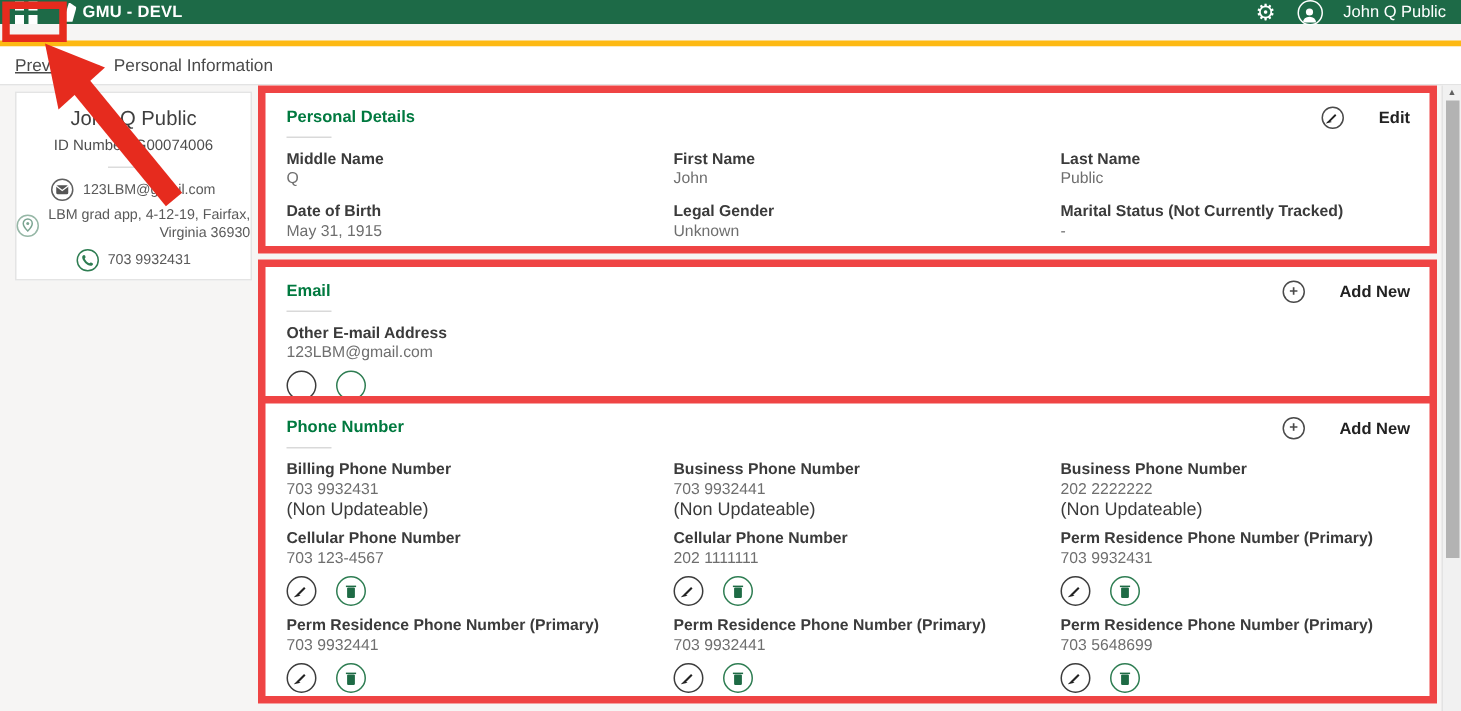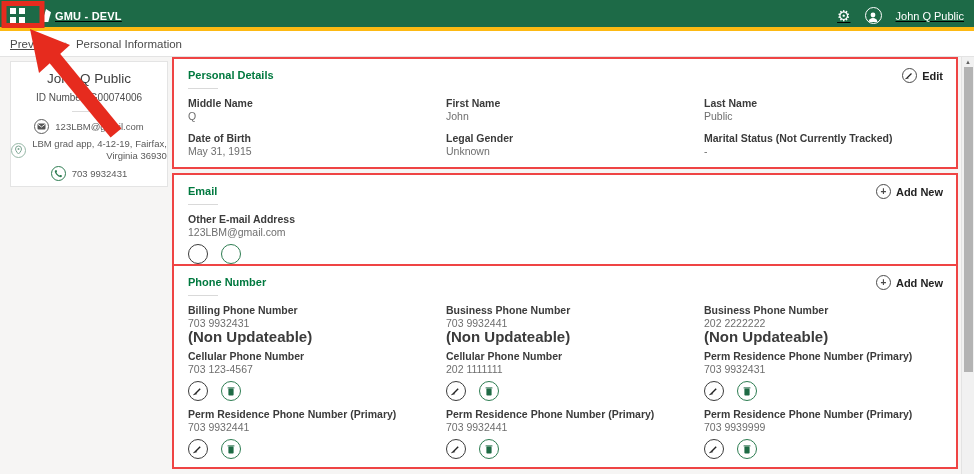--- a/index.html
+++ b/index.html
@@ -1,20 +1,20 @@
 <!DOCTYPE html>
 <html><head>
 <meta charset="utf-8">
 <style>
   * { margin:0; padding:0; box-sizing:border-box; }
   body { font-family:"Liberation Sans", sans-serif; background:#d8d8d8; }
   .canvas { position:relative; width:974px; height:474px; background:#f6f5f4; overflow:hidden; margin:0 auto; }
 
   
-  .topbar { position:absolute; top:0; left:0; width:974px; height:31px; background:#1d6a47; display:flex; align-items:center;text-decoration:underline; }
+  .topbar { position:absolute; top:0; left:0; width:974px; height:16px; background:#1d6a47; display:flex; align-items:center; }
   .menu-btn { width:34px; height:27px; display:flex; align-items:center; justify-content:center; cursor:pointer; }
   .grid-glyph { display:grid; grid-template-columns:6px 6px; grid-template-rows:6px 6px; gap:3px; }
   .grid-glyph span { background:#ffffff; }
   .app-logo { width:9px; height:13px; margin-left:8px; background:#ffffff; clip-path:polygon(0 100%, 45% 0, 100% 25%, 70% 100%); }
   .env-name { color:#ffffff; font-size:11px; font-weight:bold; margin-left:4px; letter-spacing:.2px; }
   .topbar-right { margin-left:auto; display:flex; align-items:center; gap:14px; padding-right:10px; }
   .gear { color:#ffffff; font-size:15px; line-height:15px; cursor:pointer; }
   .avatar { width:17px; height:17px; border:1.5px solid #fff; border-radius:50%; display:flex; align-items:flex-end; justify-content:center; overflow:hidden; cursor:pointer; }
   .username { color:#ffffff; font-size:11px; }
 
@@ -31,33 +31,33 @@
   .p-id { font-size:10px; color:#4d4d4d; margin-top:6px; }
   .p-div { width:34px; height:1px; background:#dcdcdc; margin:8px auto 7px; }
   .p-row { display:flex; align-items:center; justify-content:center; gap:6px; font-size:9.5px; color:#5a5a5a; margin-top:4px; }
   .p-addr { line-height:12px; text-align:right; }
   .circ { border-radius:50%; display:inline-flex; align-items:center; justify-content:center; flex:none; }
   .c-mail { width:15px; height:15px; border:1px solid #5f5f5f; }
   .c-loc  { width:15px; height:15px; border:1px solid #96b7a6; }
   .c-tel  { width:15px; height:15px; border:1px solid #2e7d52; }
 
   
-  .section { position:absolute; left:172px; width:786px; background:#ffffff; border:2px solid #ef4444; padding:10px 14px; overflow:hidden; }
+  .section { position:absolute; left:172px; width:786px; background:#ffffff; border:5px solid #ef4444; padding:10px 14px; overflow:hidden; }
   .sec-pd { top:57px; height:112px; }
   .sec-email { top:173px; height:111px; }
   .sec-phone { top:264px; height:205px; }
   .sec-title { font-size:11px; font-weight:bold; color:#00793f; }
   .sec-underline { width:30px; height:1px; background:#d9d9d9; margin-top:7px; }
-  .corner-btn { position:absolute; top:9px; right:13px; display:flex; align-items:center; gap:5px; font-size:11px; font-weight:bold; color:#222; cursor:pointer; }
+  .corner-btn { position:absolute; top:9px; right:13px; display:flex; align-items:center; gap:23px; font-size:11px; font-weight:bold; color:#222; cursor:pointer; }
   .btn-circ { width:15px; height:15px; border:1.2px solid #4a4a4a; border-radius:50%; display:flex; align-items:center; justify-content:center; font-size:10px; color:#4a4a4a; }
 
   .grid3 { display:grid; grid-template-columns:258px 258px 1fr; row-gap:9px; margin-top:8px; }
   .f-label { font-size:10.5px; font-weight:bold; color:#3b3b3b; line-height:13px; }
   .f-value { font-size:10.5px; color:#6e6e6e; line-height:13px; }
-  .f-note  { font-size:15px; font-weight:bold; color:#3b3b3b; line-height:13px; }
+  .f-note  { font-size:12px; font-weight:normal; color:#3b3b3b; line-height:13px; }
   .f-comment { font-size:10.5px; color:#979797; line-height:13px; }
 
   .icon-row { display:flex; gap:13px; margin-top:5px; }
   .act-circ { width:20px; height:20px; border-radius:50%; display:flex; align-items:center; justify-content:center; cursor:pointer; }
   .act-edit { border:1.3px solid #3c3c3c; }
   .act-del  { border:1.6px solid #2e7d52; }
 
   
   .scrollbar { position:absolute; right:0; top:57px; width:13px; height:417px; background:#f1f1f1; border-left:1px solid #e3e3e3; }
   .sb-arrow { width:100%; text-align:center; font-size:6px; color:#606060; padding-top:2px; }
@@ -306,21 +306,21 @@
             <span class="act-circ act-del">
               <svg width="10" height="11" viewBox="0 0 10 11">
                 <rect x="2.4" y="2.6" width="5.2" height="7" rx="0.8" fill="#1e6b45"></rect>
                 <rect x="1.6" y="1.4" width="6.8" height="1" fill="#1e6b45"></rect>
               </svg>
             </span>
           </div>
         </div>
       <div>
           <div class="f-label">Perm Residence Phone Number (Primary)</div>
-          <div class="f-value">703 9939999</div>
+          <div class="f-value">703 5648699</div>
         <div class="icon-row">
             <span class="act-circ act-edit">
               <svg width="10" height="10" viewBox="0 0 10 10">
                 <path d="M2.5 7.5 L7.2 2.8 M2.2 7.8 L2 8 L2.4 7.9 Z" stroke="#222" stroke-width="1.4" fill="none"></path>
               </svg>
             </span>
             <span class="act-circ act-del">
               <svg width="10" height="11" viewBox="0 0 10 11">
                 <rect x="2.4" y="2.6" width="5.2" height="7" rx="0.8" fill="#1e6b45"></rect>
                 <rect x="1.6" y="1.4" width="6.8" height="1" fill="#1e6b45"></rect>

